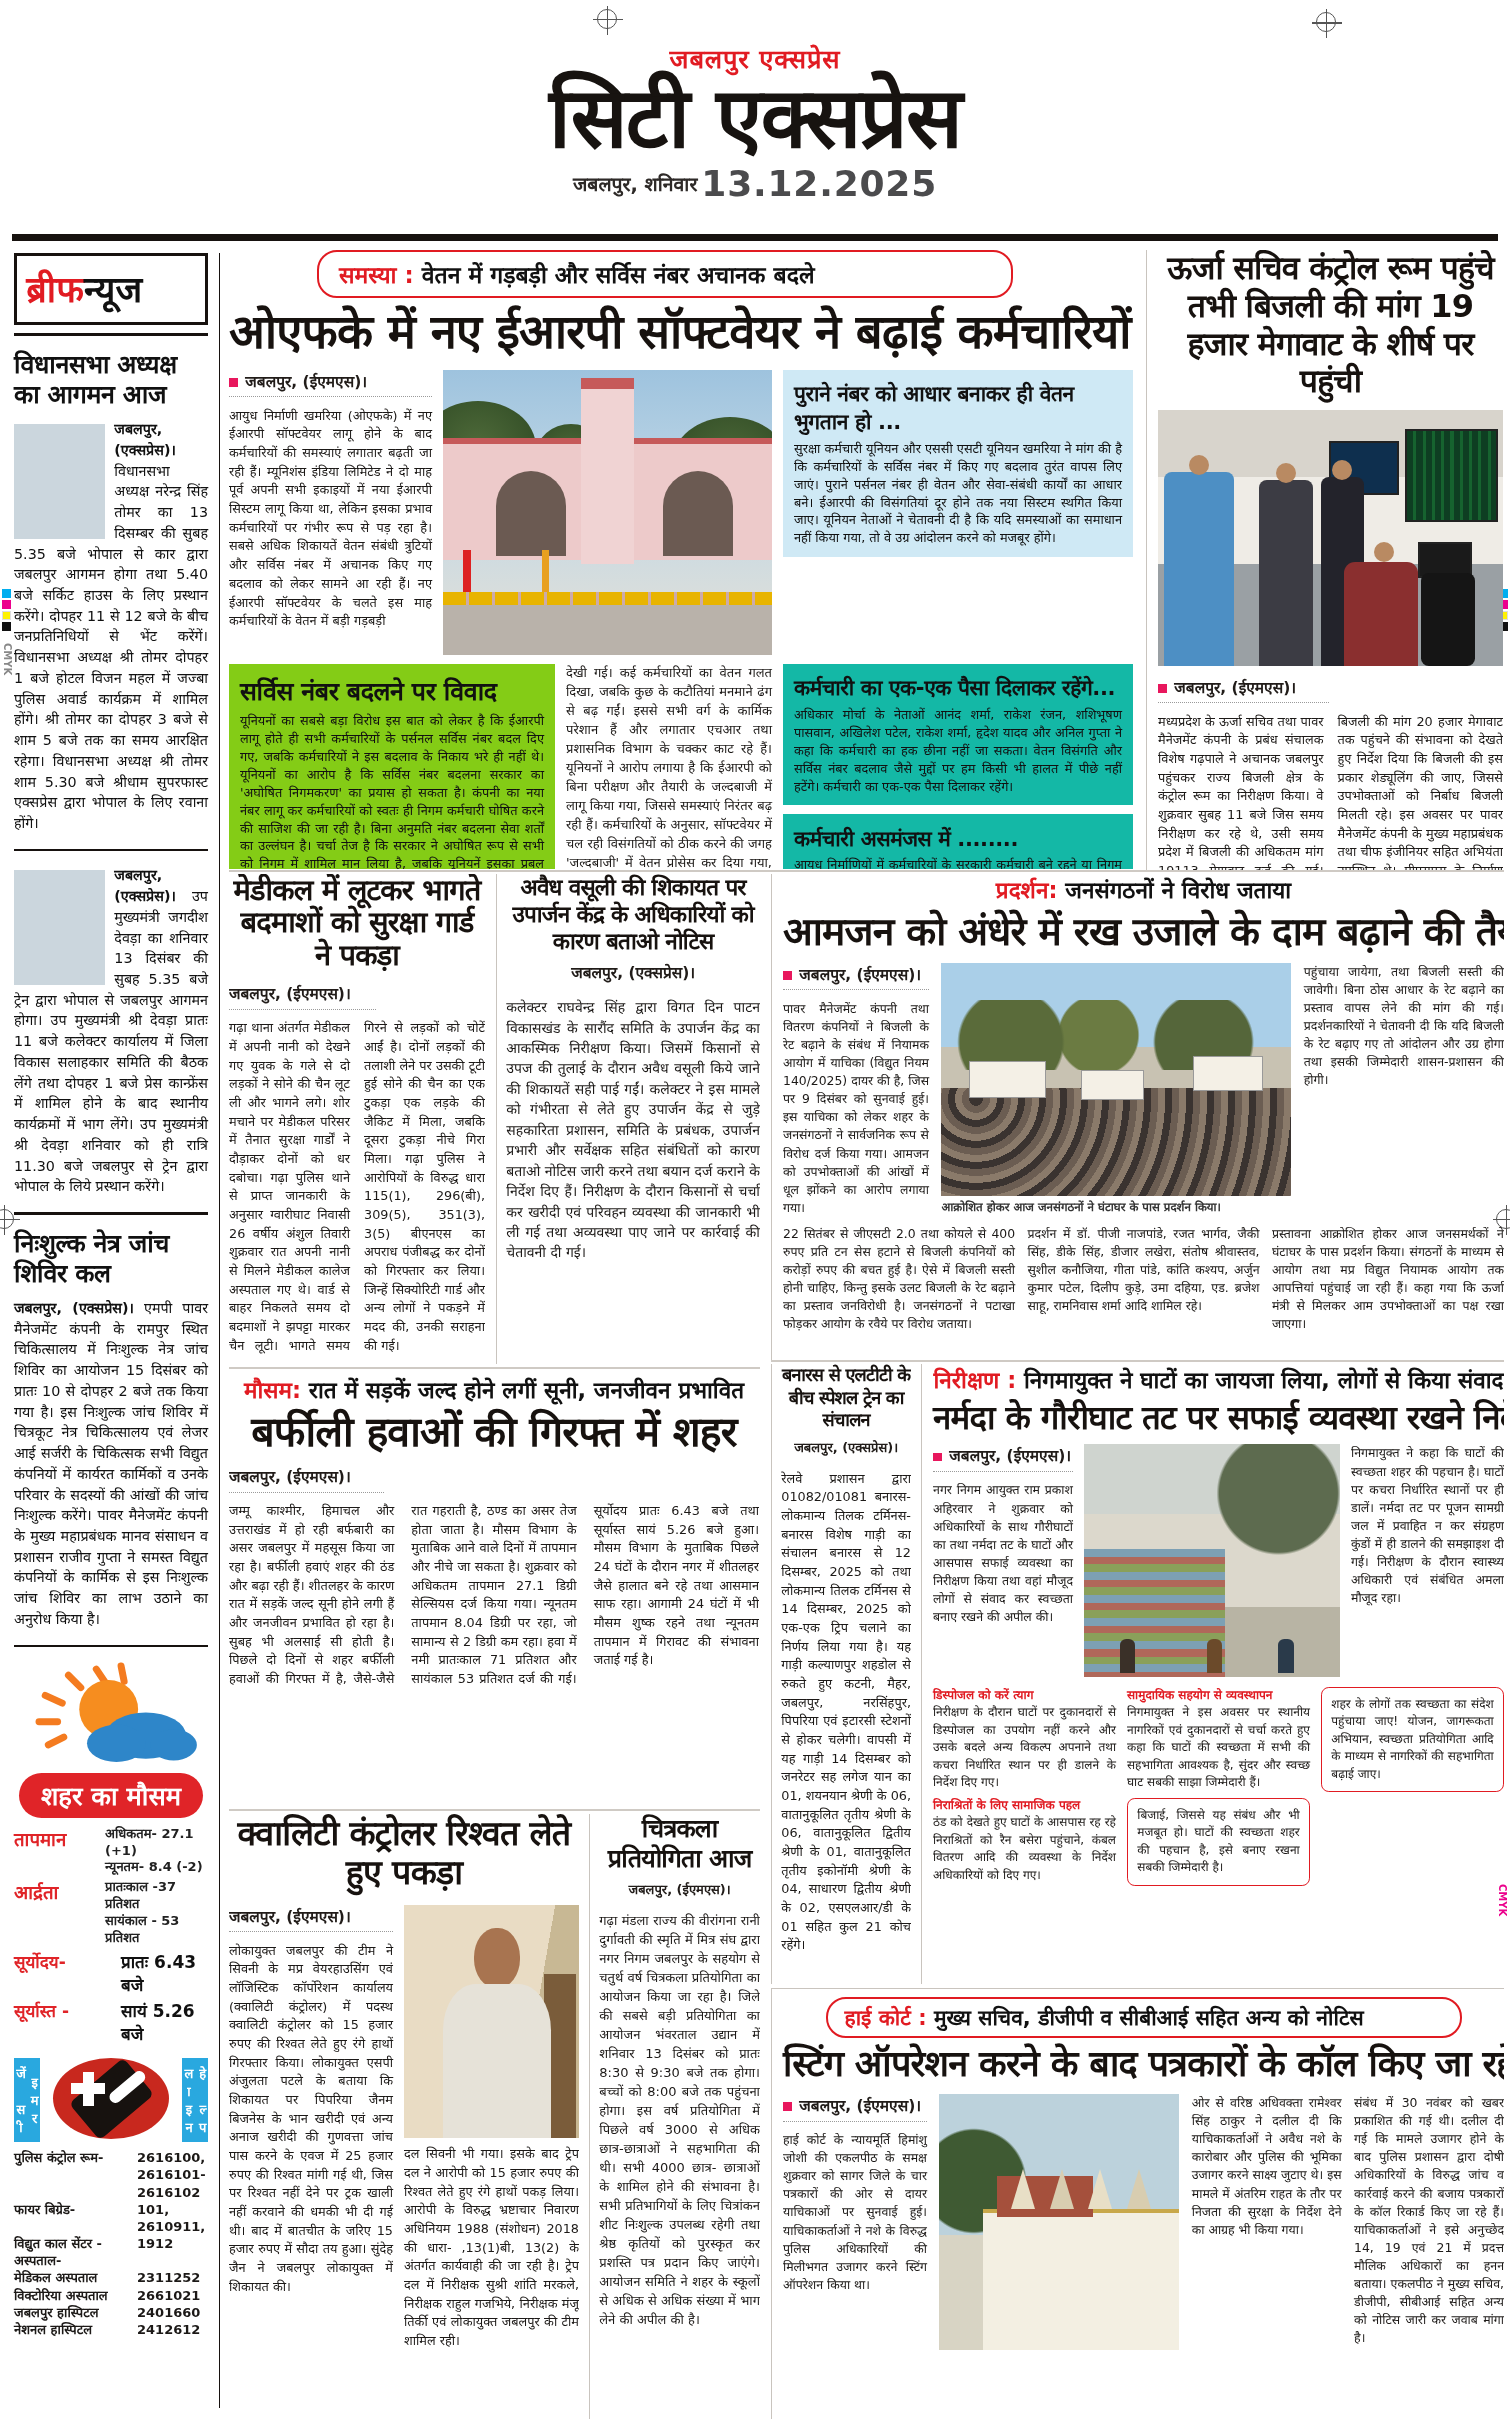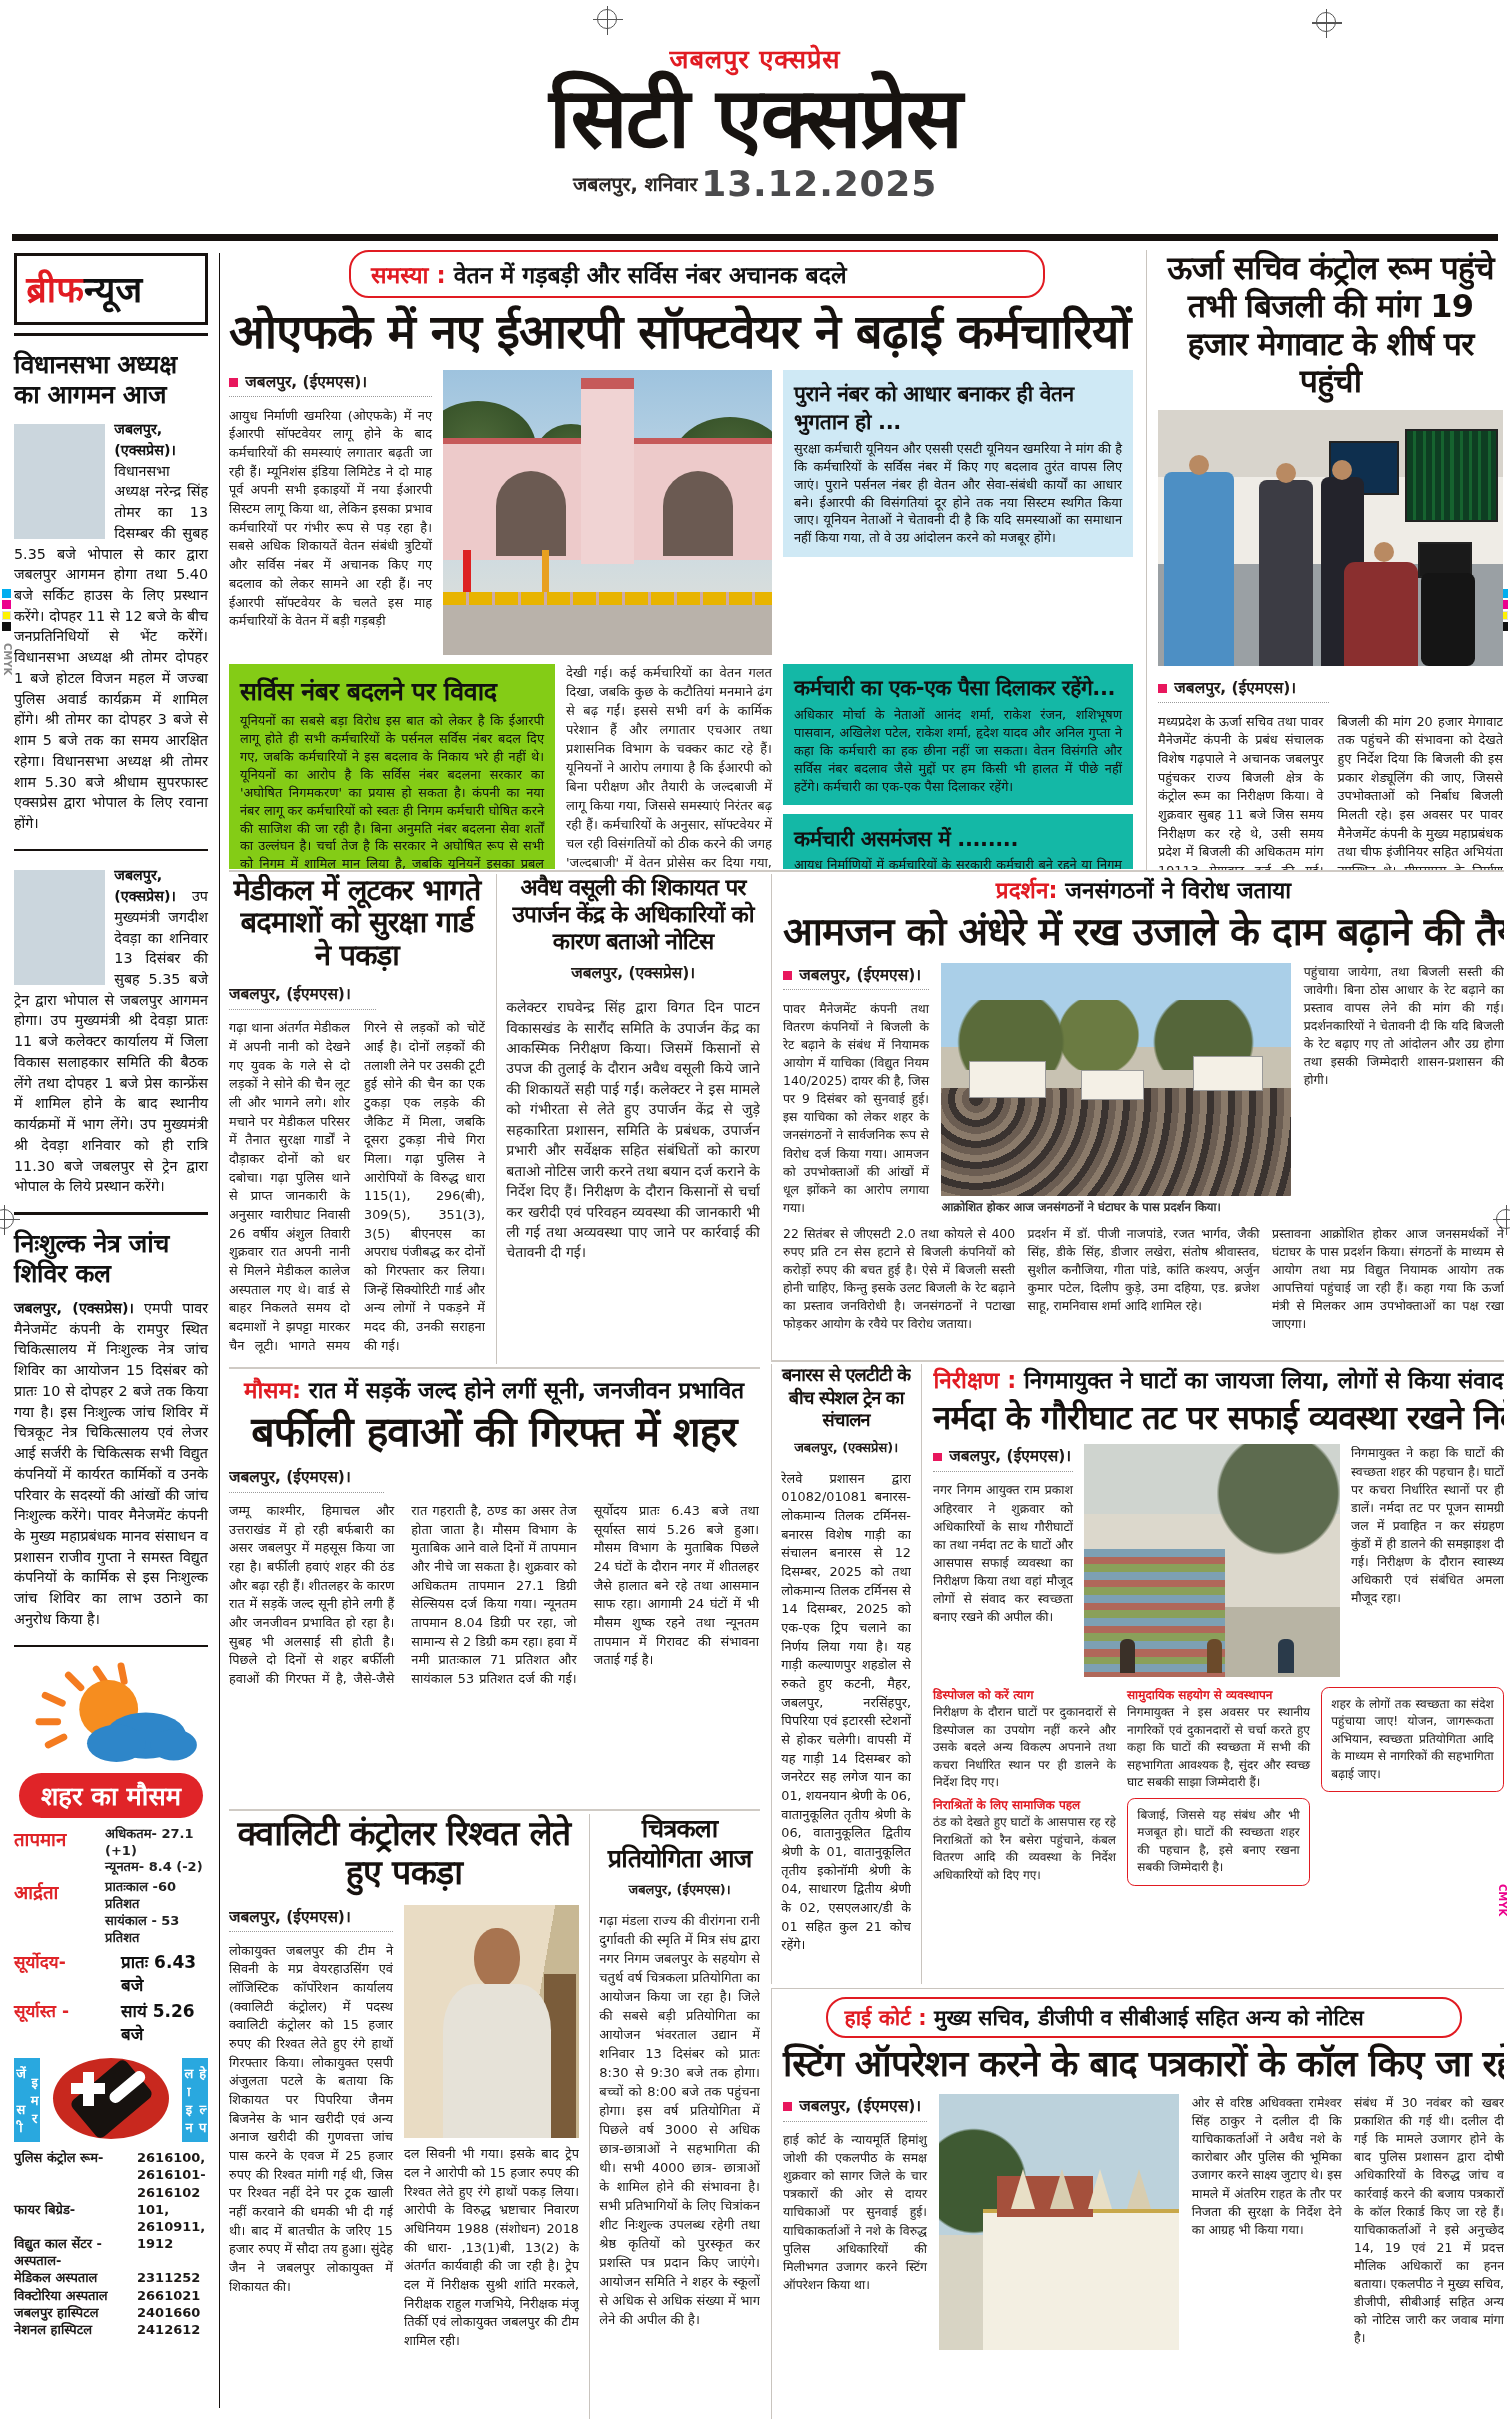--- a/index.html
+++ b/index.html
@@ -65,21 +65,21 @@
   .help-oval .phone { position:absolute; right:20px; top:23px; width:43px; height:12.4px; background:#fff; border-radius:7.8px; transform:rotate(-40deg); }
   .help-oval .shadow { position:absolute; left:23px; top:17px; width:71px; height:48px; background:#17120f; border-radius:6.2px; transform:rotate(-40deg); z-index:0; }
   .help-oval .crossv,.help-oval .crossh,.help-oval .phone { z-index:1; }
   .dir { font-size:13px; }
   .dir-row { display:flex; line-height:1.32; }
   .dir-label { flex:1; font-weight:700; color:#1c1917; }
   .dir-num { width:71px; flex:none; font-weight:700; color:#1c1917; }
 
   
   .main-story { left:229px; top:250px; width:904px; height:619px; }
-  .main-story .kicker-box { margin-left:120px; width:696px; }
+  .main-story .kicker-box { margin-left:88px; width:696px; }
   .main-story .headline { font-size:47px; text-align:center; margin-top:7.8px; white-space:nowrap; }
   .ms-row { display:flex; gap:11px; margin-top:11px; }
   .ms-colA { width:203px; flex:none; }
   .ms-photo { width:329px; height:285px; flex:none; }
   .ms-colC { flex:1; }
   .box-blue { background:#cfe9f5; padding:9.3px 11px; }
   .box-pink { background:#14b8a6; padding:9.3px 11px; }
   .box-yellow { background:#84cc16; padding:9.3px 11px; }
   .boxtitle { font-weight:900; font-size:21px; margin-bottom:4.7px; letter-spacing:-0.4px; }
   .box-body { font-size:12.8px; line-height:1.4; text-align:justify; }
@@ -287,21 +287,21 @@
       <div class="wx-row">
         <span class="wx-label">तापमान</span>
         <span class="wx-vals">
           <span>अधिकतम- 27.1 (+1)</span><br>
           <span>न्यूनतम-  8.4 (-2)</span>
         </span>
       </div>
       <div class="wx-row">
         <span class="wx-label">आर्द्रता</span>
         <span class="wx-vals">
-          <span>प्रातःकाल -60 प्रतिशत</span><br>
+          <span>प्रातःकाल -37 प्रतिशत</span><br>
           <span>सायंकाल - 53 प्रतिशत</span>
         </span>
       </div>
       <div class="wx-sun">
           <span class="wx-k">सूर्योदय-</span>
           <span>प्रातः 6.43 बजे</span>
         </div>
       <div class="wx-sun">
           <span class="wx-k">सूर्यास्त -</span>
           <span>सायं 5.26 बजे</span>

